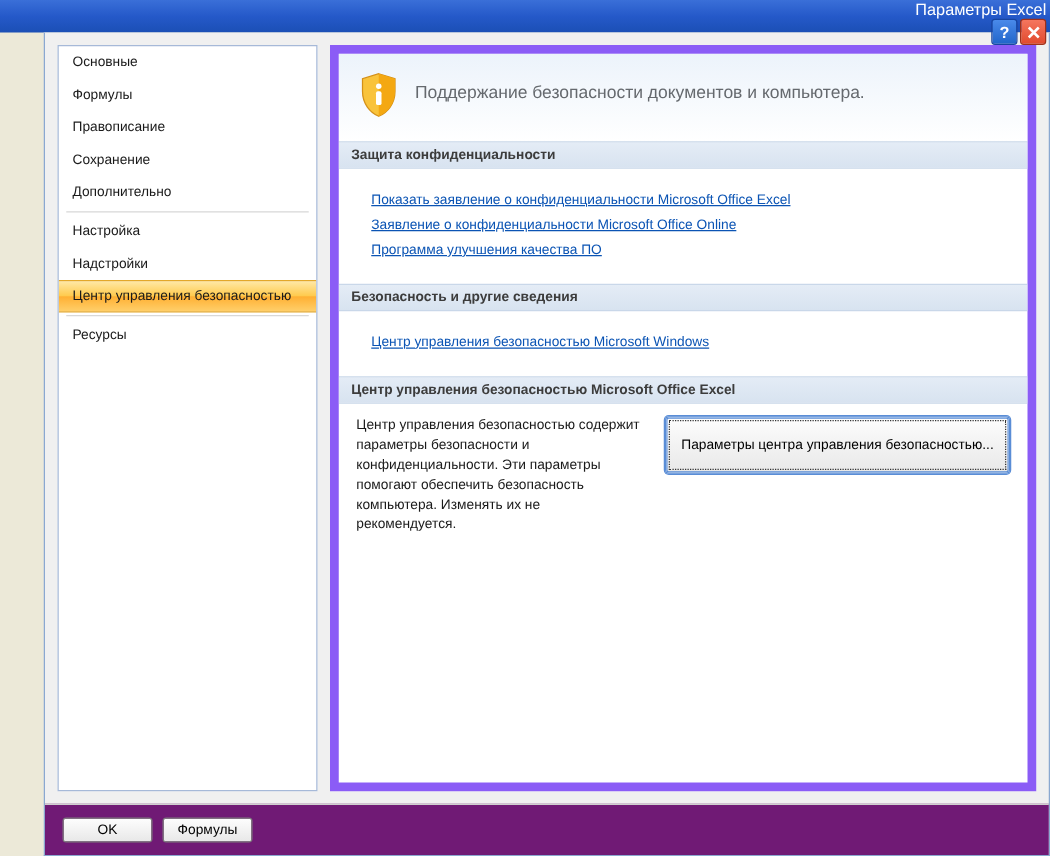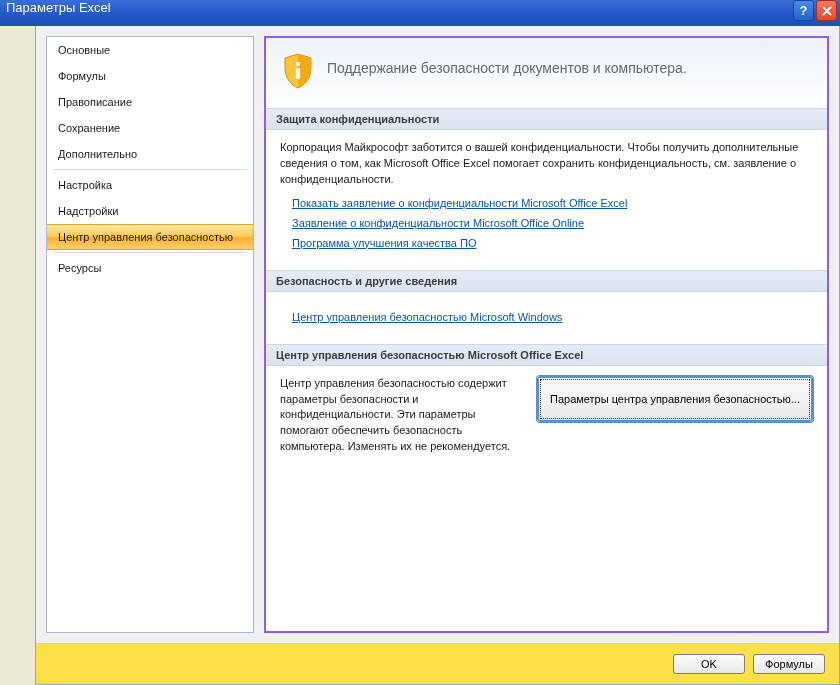--- a/index.html
+++ b/index.html
@@ -2,24 +2,25 @@
 <html><head>
   <meta charset="utf-8">
   <style>
     * { box-sizing: border-box; margin: 0; padding: 0; }
     body { font-family: Tahoma, Arial, sans-serif; font-size: 11px; background: #ece9d8; width: 840px; height: 685px; overflow: hidden; }
     
     .titlebar {
       height: 26px;
       background: linear-gradient(to bottom, #3a6fd8 0%, #2559c9 50%, #1b4fb5 100%);
       display: flex;
-      align-items: flex-start;
+      align-items: flex-end;
       padding: 0 3px 0 6px;
       color: white;
       font-size: 13px;
+      flex-direction: column;
     }
     .titlebar-text { flex: 1; }
     .titlebar-buttons { display: flex; gap: 2px; }
     .titlebar-btn {
       width: 21px; height: 21px;
       display: flex; align-items: center; justify-content: center;
       border-radius: 3px;
       font-weight: bold;
       font-size: 13px;
     }
@@ -63,21 +64,21 @@
     }
     .sidebar-sep {
       height: 1px;
       background: #d8d8d8;
       margin: 2px 6px;
     }
     
     .main-panel {
       flex: 1;
       background: white;
-      border: 2px solid #8b5cf6;
+      border: 7px solid #8b5cf6;
       position: relative;
       overflow-y: auto;
     }
     
     .banner {
       display: flex;
       align-items: flex-start;
       padding: 14px 16px 18px 16px;
       gap: 13px;
       background: linear-gradient(to bottom, #ecf3fb 0%, #ffffff 100%);
@@ -131,25 +132,24 @@
       font-family: inherit;
       font-size: 11px;
       cursor: pointer;
       min-width: 72px;
     }
     .btn.focused { box-shadow: 0 0 0 1px #5a8dd6 inset, 0 0 0 1px #5a8dd6; border-color:#5a8dd6; outline: 1px dotted #333; outline-offset: -4px; }
     .btn-big { padding: 16px 12px; white-space: nowrap; }
     
     .button-row {
       display: flex;
-      justify-content: flex-end;
       gap: 8px;
       padding: 10px 14px;
       border-top: 1px solid #cfcfcf;
-      background: #fde047;
+      background: #701a75;
     }
   </style>
 </head>
 <body>
 
 <div class="titlebar">
   <span class="titlebar-text">Параметры Excel</span>
   <div class="titlebar-buttons">
     <div class="titlebar-btn help-btn">?</div>
     <div class="titlebar-btn close-btn">
@@ -184,21 +184,20 @@
             <path d="M16 2 L29 6 L29 16 C29 26 23 33 16 36 Z" fill="#f4a812"></path>
             <circle cx="16" cy="12" r="2.2" fill="white"></circle>
             <rect x="13.8" y="16" width="4.4" height="11" rx="1.5" fill="white"></rect>
           </svg>
         </div>
         <div class="banner-text">Поддержание безопасности документов и компьютера.</div>
       </div>
 
       <div class="section-header">Защита конфиденциальности</div>
       <div class="section-body">
-        <div>Корпорация Майкрософт заботится о вашей конфиденциальности. Чтобы получить дополнительные сведения о том, как Microsoft Office Excel помогает сохранить конфиденциальность, см. заявление о конфиденциальности.</div>
         <div class="link-list">
           <a class="link">Показать заявление о конфиденциальности Microsoft Office Excel</a>
           <a class="link">Заявление о конфиденциальности Microsoft Office Online</a>
           <a class="link">Программа улучшения качества ПО</a>
         </div>
       </div>
 
       <div class="section-header">Безопасность и другие сведения</div>
       <div class="section-body">
         <div class="link-list">

